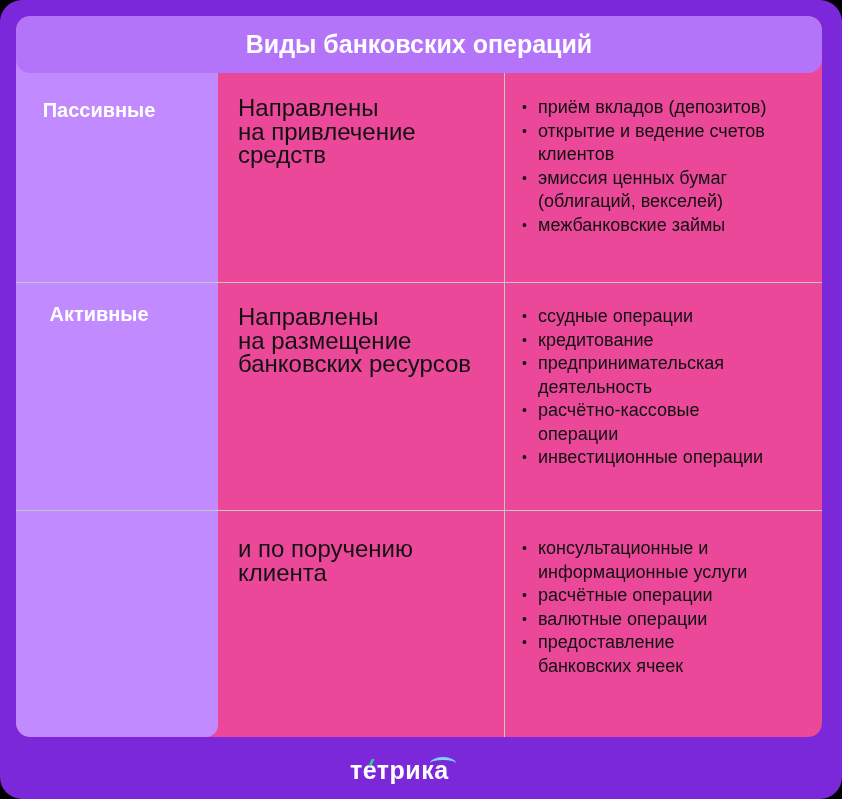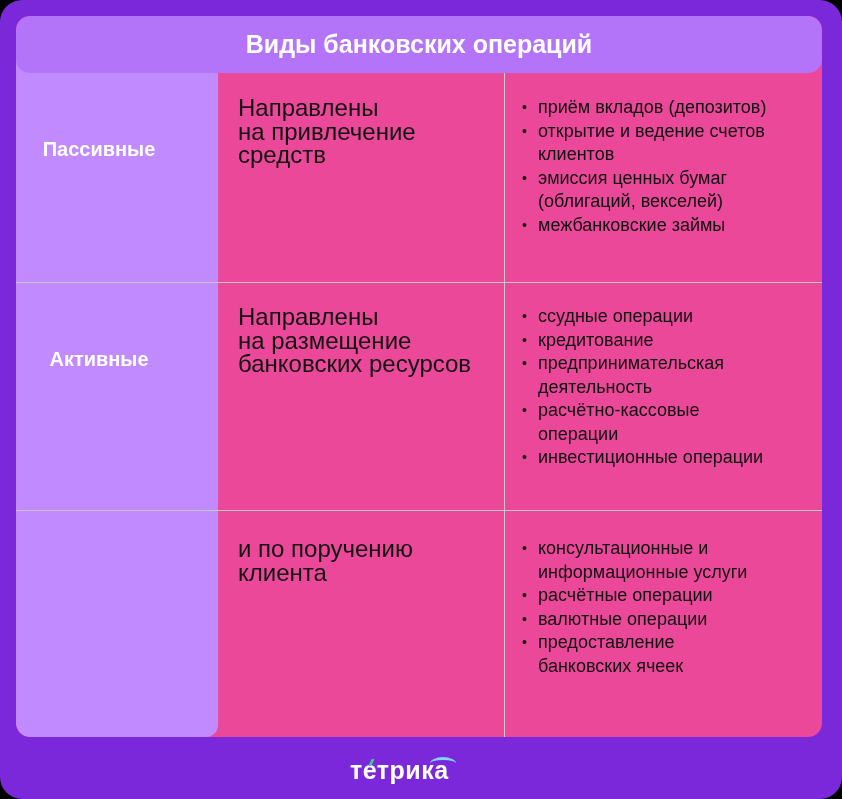--- a/index.html
+++ b/index.html
@@ -31,21 +31,21 @@
     background: #c6c6c6; z-index: 2;
   }
   .hdiv {
     position: absolute; left: 0; width: 806px; height: 1px;
     background: #c6c6c6; z-index: 2;
   }
   .row { position: absolute; left: 0; width: 806px; z-index: 2; }
   .row-label {
     position: absolute; left: 0; width: 166px;
     color: #ffffff; font-size: 20px; font-weight: 600;
-    text-align: center; line-height: 31px; margin-top: 39px;
+    text-align: center; line-height: 31px;
   }
   .row-desc {
     position: absolute; left: 222px; width: 262px;
     color: #111111; font-size: 24px; line-height: 23.5px;
   }
   .row-list {
     position: absolute; left: 498px; width: 300px;
     margin: 0; padding: 0; list-style: none;
     color: #111111; font-size: 18px; line-height: 23.5px;
   }
@@ -92,21 +92,21 @@
     </div>
     <ul class="row-list" style="top:23px;width:270px;">
       <li><span class="bullet">•</span><span>приём вкладов (депозитов)</span></li>
       <li><span class="bullet">•</span><span>открытие и ведение счетов клиентов</span></li>
       <li><span class="bullet">•</span><span>эмиссия ценных бумаг (облигаций, векселей)</span></li>
       <li><span class="bullet">•</span><span>межбанковские займы</span></li>
     </ul>
   </div>
 
   <div class="row" style="top:267px;height:227px;">
-    <div class="row-label" style="top:22px;">Активные</div>
+    <div class="row-label" style="top:16px;">Активные</div>
     <div class="row-desc" style="top:22px;">
       <div>Направлены</div>
       <div>на размещение</div>
       <div>банковских ресурсов</div>
     </div>
     <ul class="row-list" style="top:22px;width:270px;">
       <li><span class="bullet">•</span><span>ссудные операции</span></li>
       <li><span class="bullet">•</span><span>кредитование</span></li>
       <li><span class="bullet">•</span><span>предпринимательская деятельность</span></li>
       <li><span class="bullet">•</span><span>расчётно-кассовые операции</span></li>

